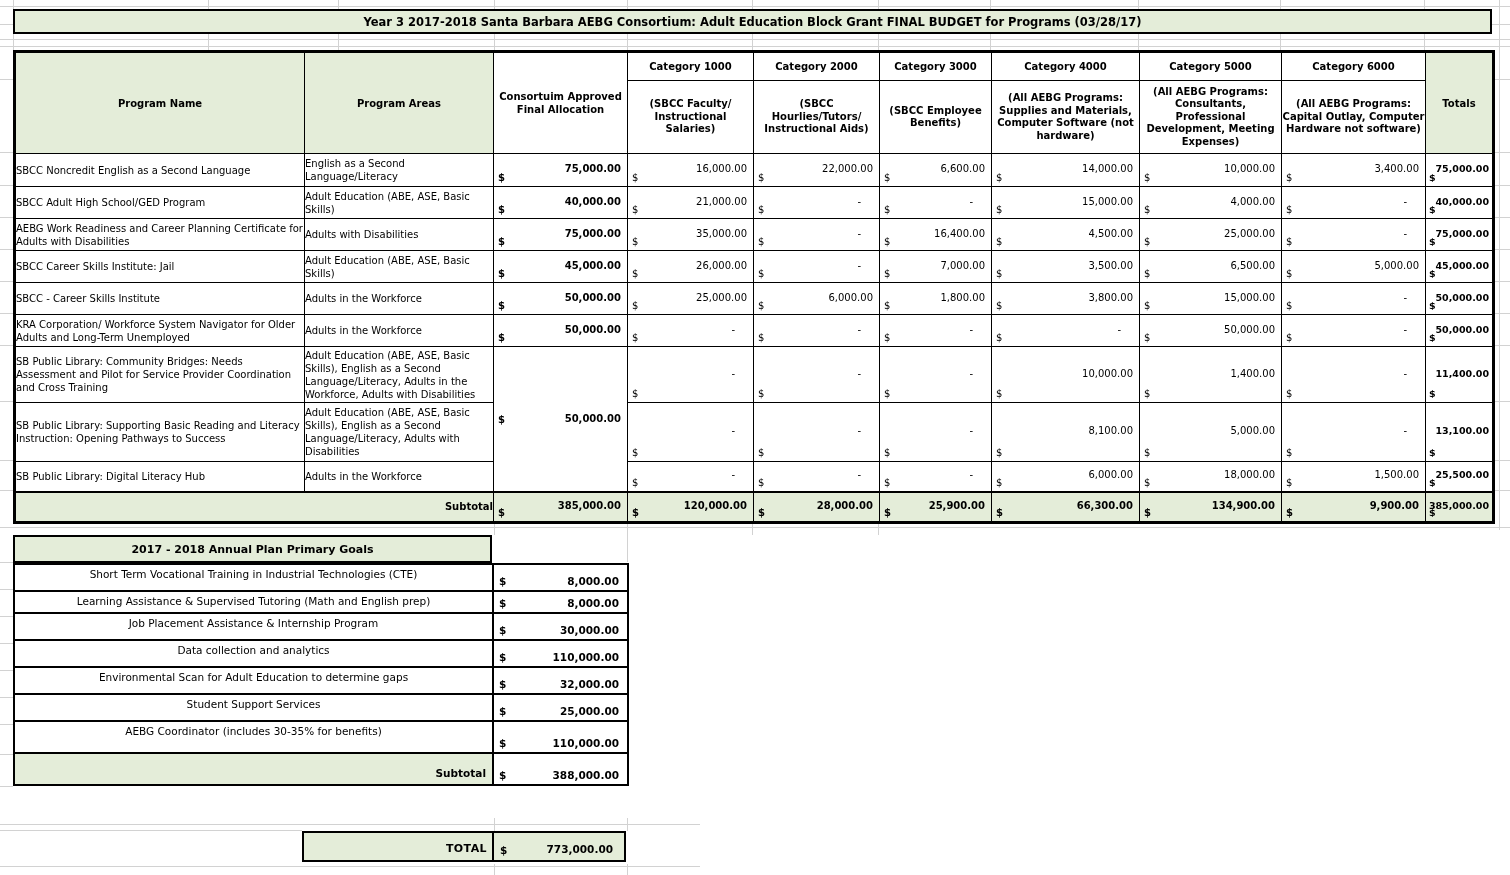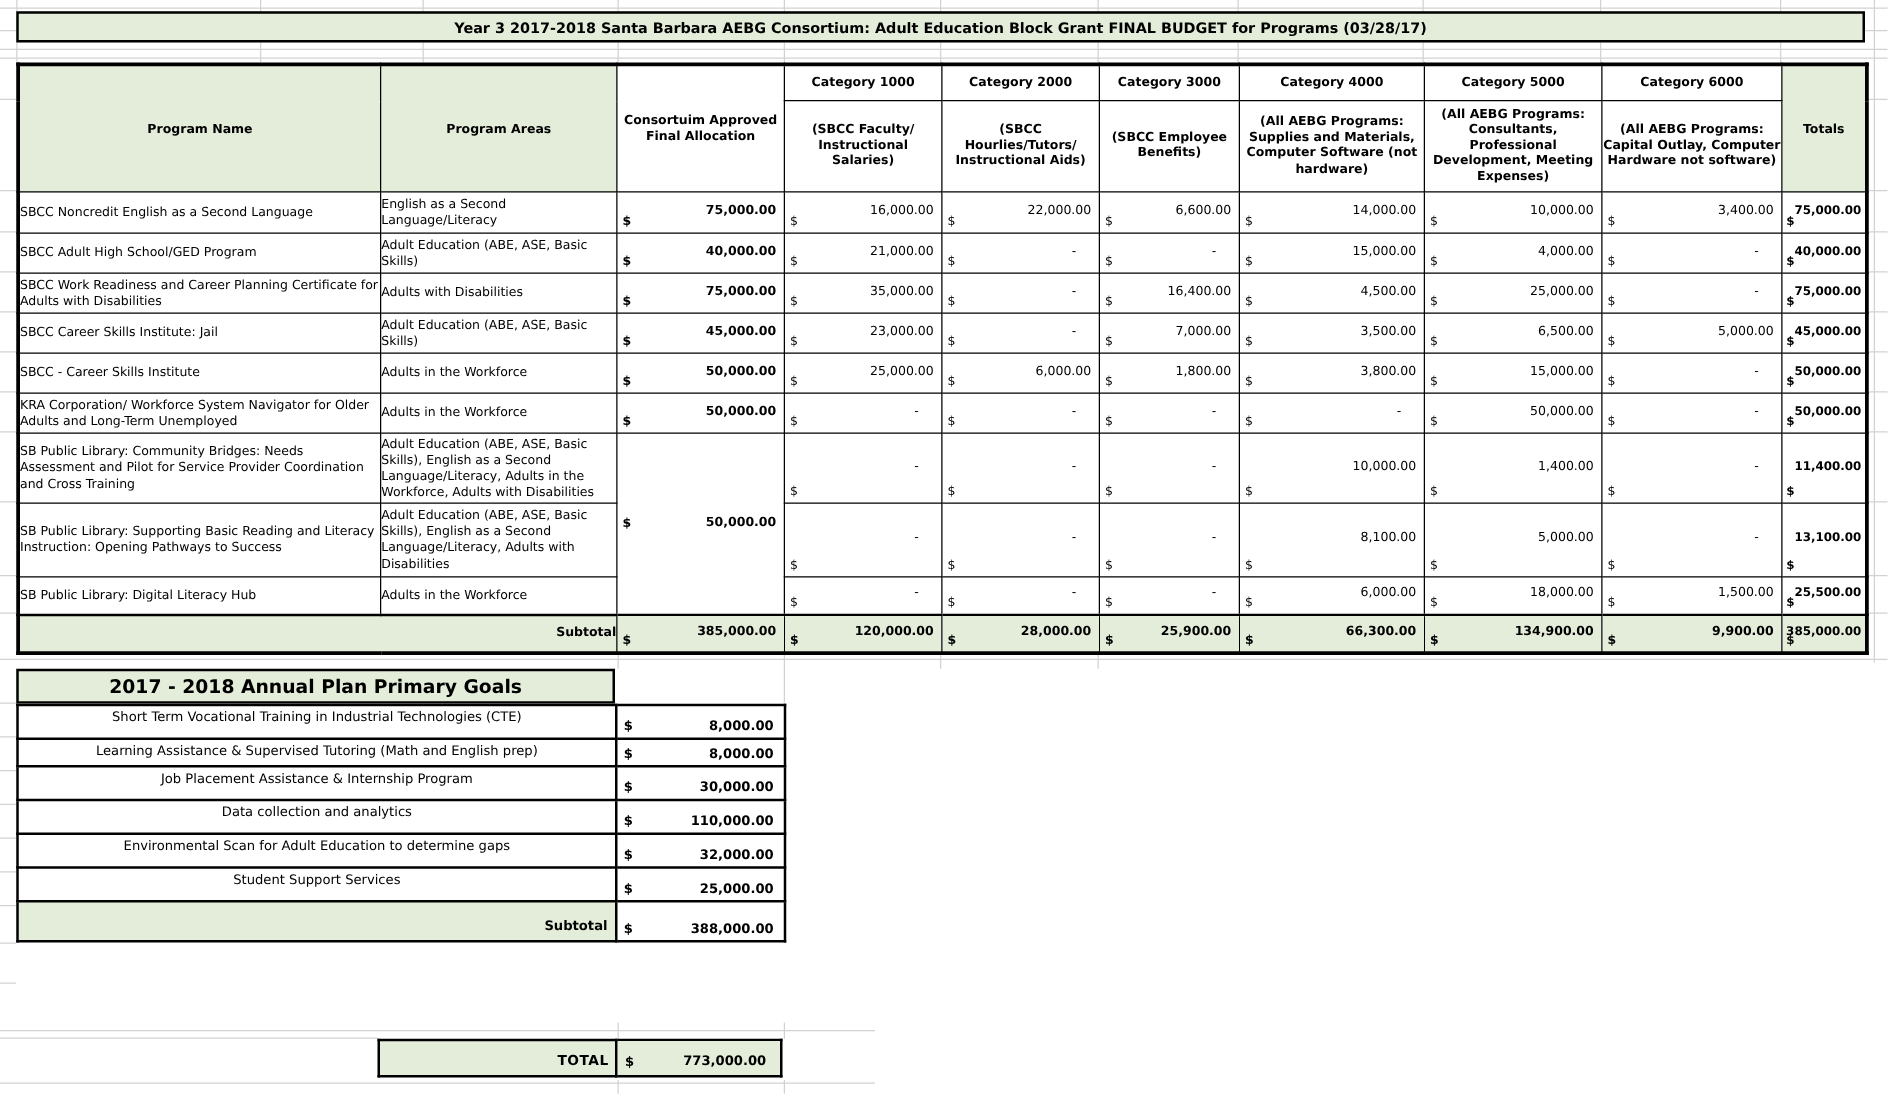--- a/index.html
+++ b/index.html
@@ -40,21 +40,21 @@
   td.m.dash .val { padding-right:18px; }
   .b { font-weight:bold; }
   tr.sub td { border-top:2px solid #000; }
   td.sublabel { text-align:right; vertical-align:bottom; font-weight:bold; font-size:10.5px; padding:0 6px 4px 0; }
 
   
   #goals-header {
     position:absolute; left:13px; top:535px; width:479px; height:28px;
     background:var(--grn); border:2.5px solid #000; z-index:2;
     display:flex; align-items:center; justify-content:center;
-    font-weight:bold; font-size:15px;text-align:right;
+    font-weight:bold; font-size:11px;text-align:right;
   }
   #goals-wrap { position:absolute; left:13px; top:563px; z-index:2; }
   table.goals { border-collapse:collapse; table-layout:fixed; width:614px; background:#fff; border:2.5px solid #000; }
   table.goals td { border:2px solid #000; padding:0; font-size:10.5px; }
   table.goals td.lbl { text-align:center; vertical-align:top; padding:3px 5px; line-height:1.3; }
   table.goals td.m { position:relative; vertical-align:bottom; }
   table.goals td.m .cur { position:absolute; left:5px; bottom:3px; font-weight:bold; }
   table.goals td.m .val { display:block; text-align:right; padding:0 8px 3px 0; font-weight:bold; }
   table.goals tr.sub td.sublabel { background:var(--grn); text-align:right; vertical-align:bottom; font-weight:bold; padding:0 6px 5px 0; }
 
@@ -180,21 +180,21 @@
             <span class="cur">$</span>
             <span class="val">-</span>
           </td>
     <td class="m b tot">
             <span class="cur">$</span>
             <span class="val">40,000.00</span>
           </td>
   </tr>
 
   <tr style="height:32px">
-    <td class="nm">SBCC Work Readiness and Career Planning Certificate for Adults with Disabilities</td>
+    <td class="nm">AEBG Work Readiness and Career Planning Certificate for Adults with Disabilities</td>
     <td class="ar">Adults with Disabilities</td>
     <td class="m b">
             <span class="cur">$</span>
             <span class="val">75,000.00</span>
           </td>
     <td class="m">
             <span class="cur">$</span>
             <span class="val">35,000.00</span>
           </td>
     <td class="m dash">
@@ -225,21 +225,21 @@
 
   <tr style="height:32px">
     <td class="nm">SBCC Career Skills Institute: Jail</td>
     <td class="ar">Adult Education (ABE, ASE, Basic Skills)</td>
     <td class="m b">
             <span class="cur">$</span>
             <span class="val">45,000.00</span>
           </td>
     <td class="m">
             <span class="cur">$</span>
-            <span class="val">23,000.00</span>
+            <span class="val">26,000.00</span>
           </td>
     <td class="m dash">
             <span class="cur">$</span>
             <span class="val">-</span>
           </td>
     <td class="m">
             <span class="cur">$</span>
             <span class="val">7,000.00</span>
           </td>
     <td class="m">
@@ -520,20 +520,27 @@
     <td class="m">
             <span class="cur">$</span>
             <span class="val">32,000.00</span>
           </td>
   </tr>
   <tr style="height:27px">
     <td class="lbl">Student Support Services</td>
     <td class="m">
             <span class="cur">$</span>
             <span class="val">25,000.00</span>
+          </td>
+  </tr>
+  <tr style="height:32px">
+    <td class="lbl">AEBG Coordinator (includes 30-35% for benefits)</td>
+    <td class="m">
+            <span class="cur">$</span>
+            <span class="val">110,000.00</span>
           </td>
   </tr>
   <tr class="sub" style="height:32px">
     <td class="sublabel">Subtotal</td>
     <td class="m">
             <span class="cur">$</span>
             <span class="val">388,000.00</span>
           </td>
   </tr>
 </tbody>

